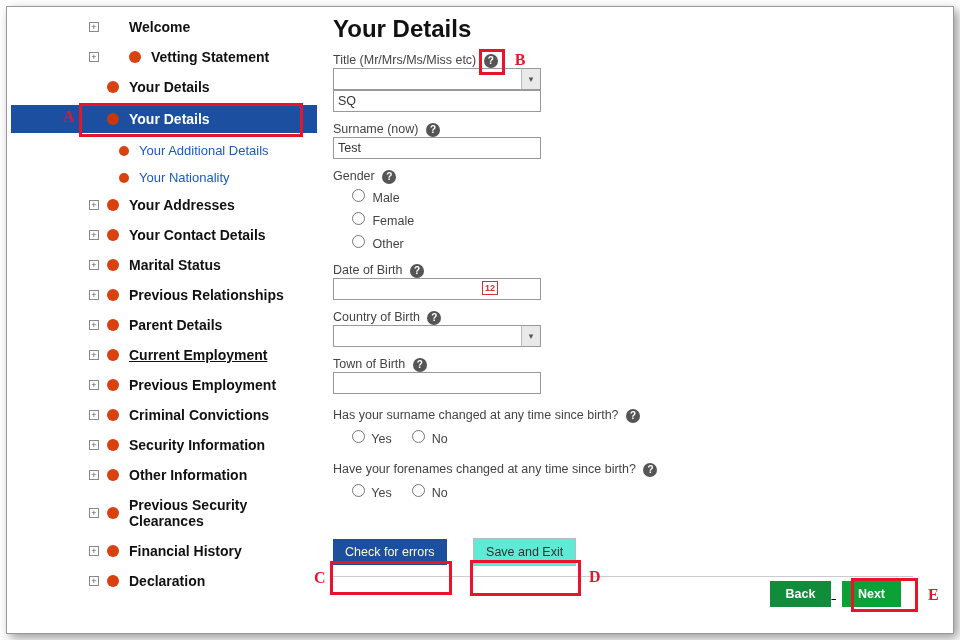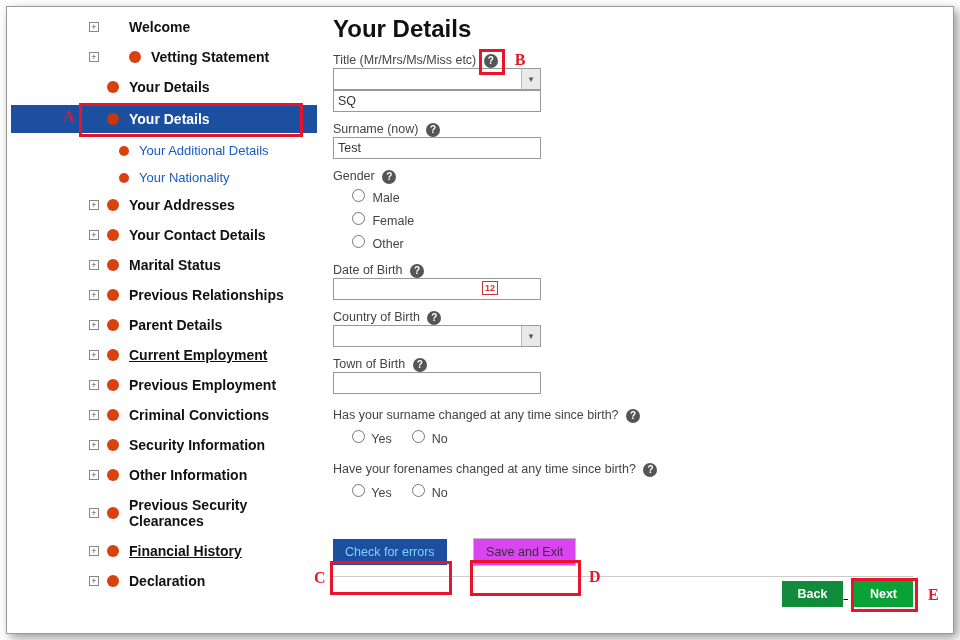--- a/index.html
+++ b/index.html
@@ -64,27 +64,27 @@
   .inline-radio label { margin-right:12px; }
   .date-wrap { position:relative; width:169px; }
   .cal-icon {
     position:absolute; right:4px; top:3px; width:16px; height:14px;
     border:1px solid #c33; background:#fff; font-size:9px; line-height:12px;
     text-align:center; color:#c33; font-weight:bold;
   }
   .btn {
     display:inline-block; font-size:12.5px; padding:6px 12px; border:none; cursor:pointer;
   }
-  .btn-blue { background:#1d4fa1; color:#7dd3fc; }
-  .btn-grey { background:#d946ef; color:#333; border:1px solid #bbb; }
+  .btn-blue { background:#1d4fa1; color:#fef9c3; }
+  .btn-grey { background:#5eead4; color:#333; border:1px solid #bbb; }
   .btn-green-dark { background:#118c3a; color:#fff; }
   .btn-green { background:#0aa136; color:#fff; }
   .action-row { margin-top:30px; padding-top:6px; }
   .divider { border-top:1px solid #ccc; margin-top:10px; }
-  .footer-row { position:absolute; right:40px; bottom:18px;text-decoration:underline; }
+  .footer-row { position:absolute; right:52px; bottom:18px;text-decoration:underline; }
   .footer-row .btn { margin-left:6px; padding:6px 16px; font-weight:bold; }
   
   .callout-box { position:absolute; border:3px solid #e8152a; pointer-events:none; }
   .callout-label { position:absolute; color:#e8152a; font-weight:bold; font-size:16px; font-family:"Times New Roman",serif; }
   .q-help { font-size:12.5px; color:#444; margin-top:14px; }
 </style>
 </head>
 <body>
 
 <div class="frame">
@@ -201,21 +201,21 @@
           </div>
           <div class="nav-row" style="margin-bottom: 6px;">
             <div class="expander" style="left: 78px; top: 15px;">+</div>
             <div class="nav-item level1" style="padding-left: 96px;">
               <span class="dot"></span>
               <span class="label">Previous Security Clearances</span>
             </div>
           </div>
           <div class="nav-row" style="margin-bottom: 6px;">
             <div class="expander" style="left: 78px; top: 7px;">+</div>
-            <div class="nav-item level1" style="padding-left: 96px; text-decoration: underline;">
+            <div class="nav-item level1" style="padding-left: 96px;">
               <span class="dot"></span>
               <span class="label">Financial History</span>
             </div>
           </div>
           <div class="nav-row" style="margin-bottom: 6px;">
             <div class="expander" style="left: 78px; top: 7px;">+</div>
             <div class="nav-item level1" style="padding-left: 96px;">
               <span class="dot"></span>
               <span class="label">Declaration</span>
             </div>

